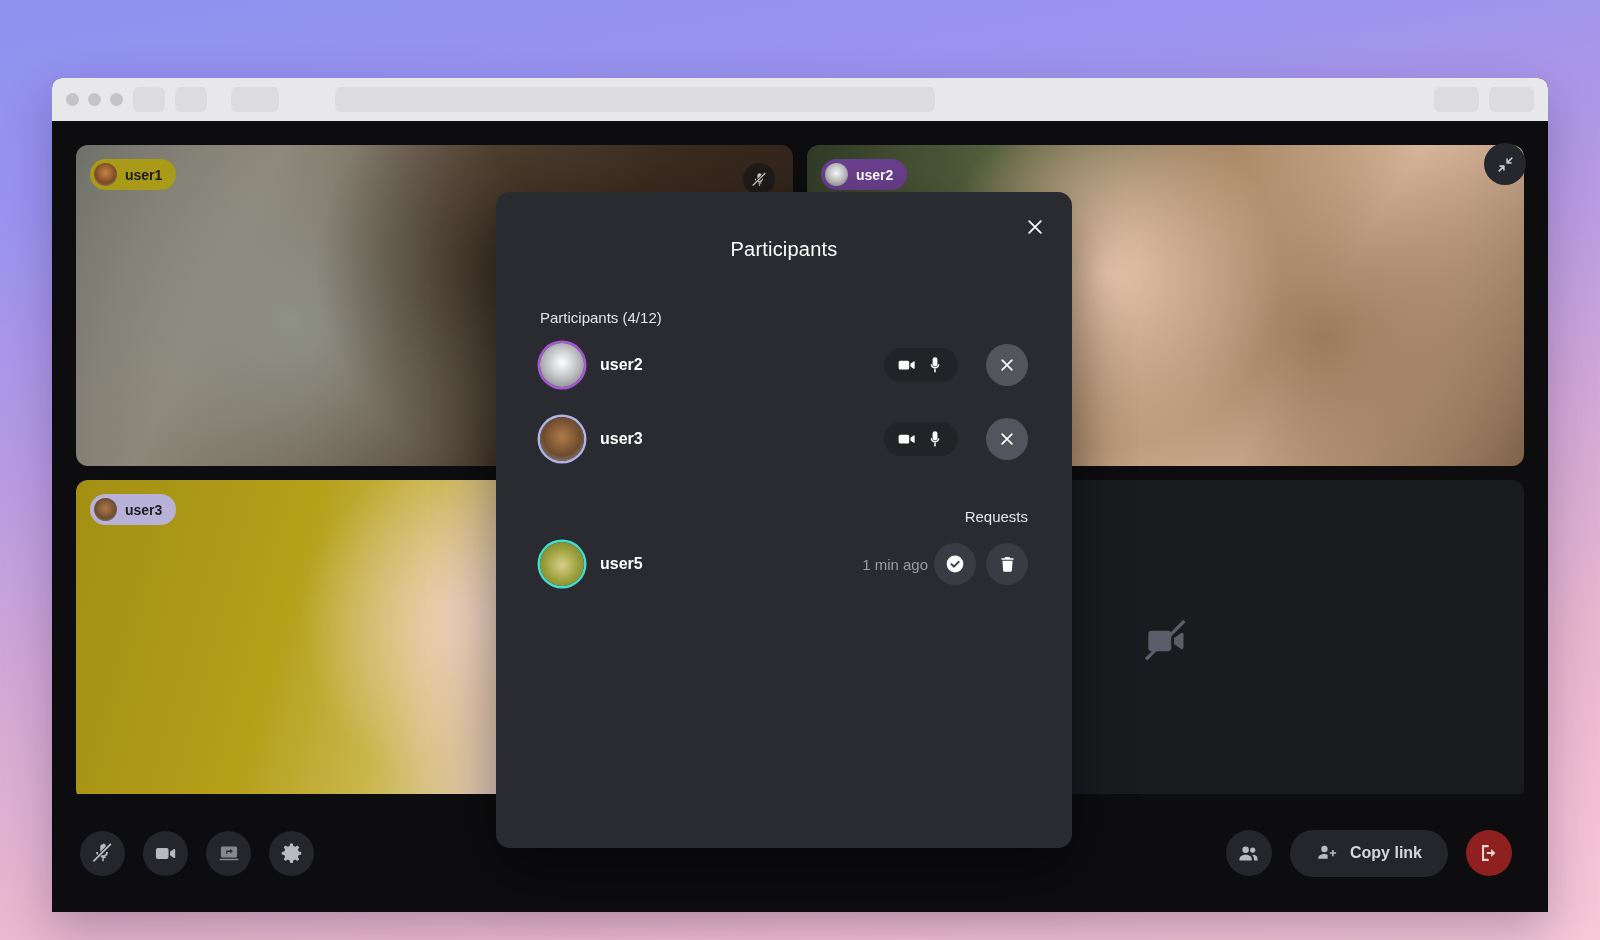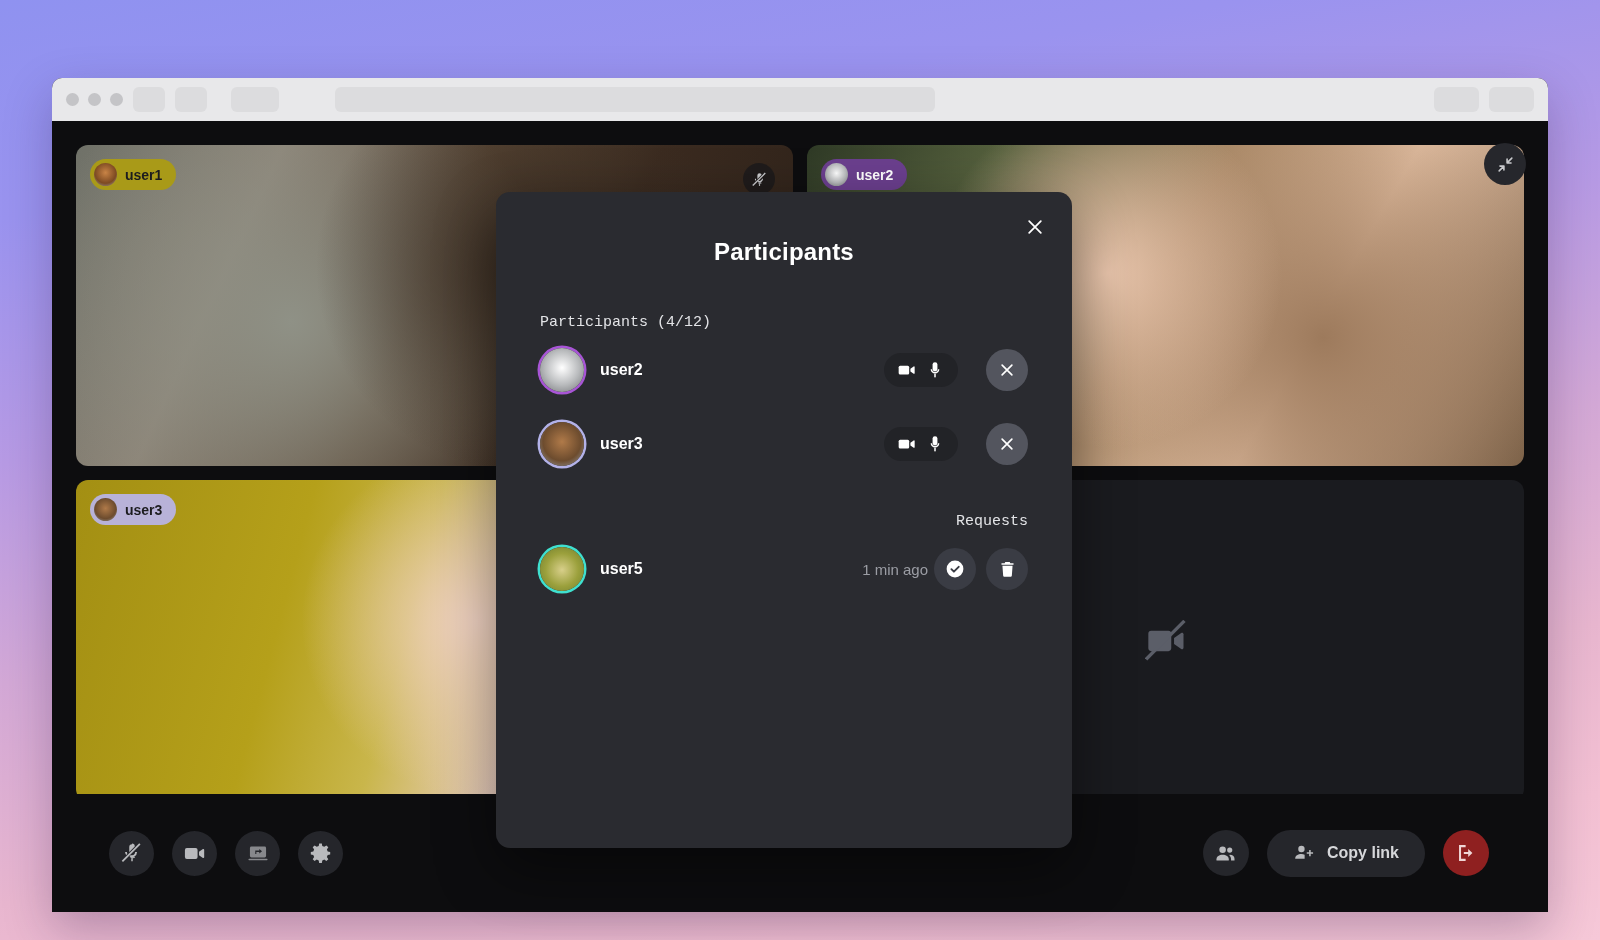--- a/index.html
+++ b/index.html
@@ -158,26 +158,26 @@
     align-items: center;
     justify-content: center;
     cursor: pointer;
     z-index: 6;
   }
 
   
   .controls {
     position: absolute;
     left: 0;
-    right: 2px;
+    right: 8px;
     bottom: 0;
     height: 118px;
     display: flex;
     align-items: center;
-    padding: 0 57px;
+    padding: 0 28px;
     background: #0d0d0f;
   }
   .ctrl-left { display: flex; gap: 18px; }
   .ctrl-right { display: flex; gap: 18px; align-items: center; margin-left: auto; }
 
   .round-btn {
     width: 45px;
     height: 45px;
     border-radius: 50%;
     background: #25262b;
@@ -234,31 +234,30 @@
     display: flex;
     align-items: center;
     justify-content: center;
     cursor: pointer;
     background: none;
     border: none;
   }
   .modal-title {
     text-align: center;
     color: #ffffff;
-    font-size: 24px;
-    font-weight: 700;
+    font-size: 20px;
+    font-weight: 400;
     margin-top: 20px;
     letter-spacing: .2px;
   }
   .section-label {
     color: #e3e4e7;
     font-size: 15px;
     margin-top: 48px;
     margin-bottom: 2px;
-    font-family: Liberation Mono, monospace;
   }
   .section-label.requests { margin-top: 32px; text-align: right; }
 
   .prow {
     display: flex;
     align-items: center;
     height: 74px;
   }
   .prow-avatar {
     width: 44px;

